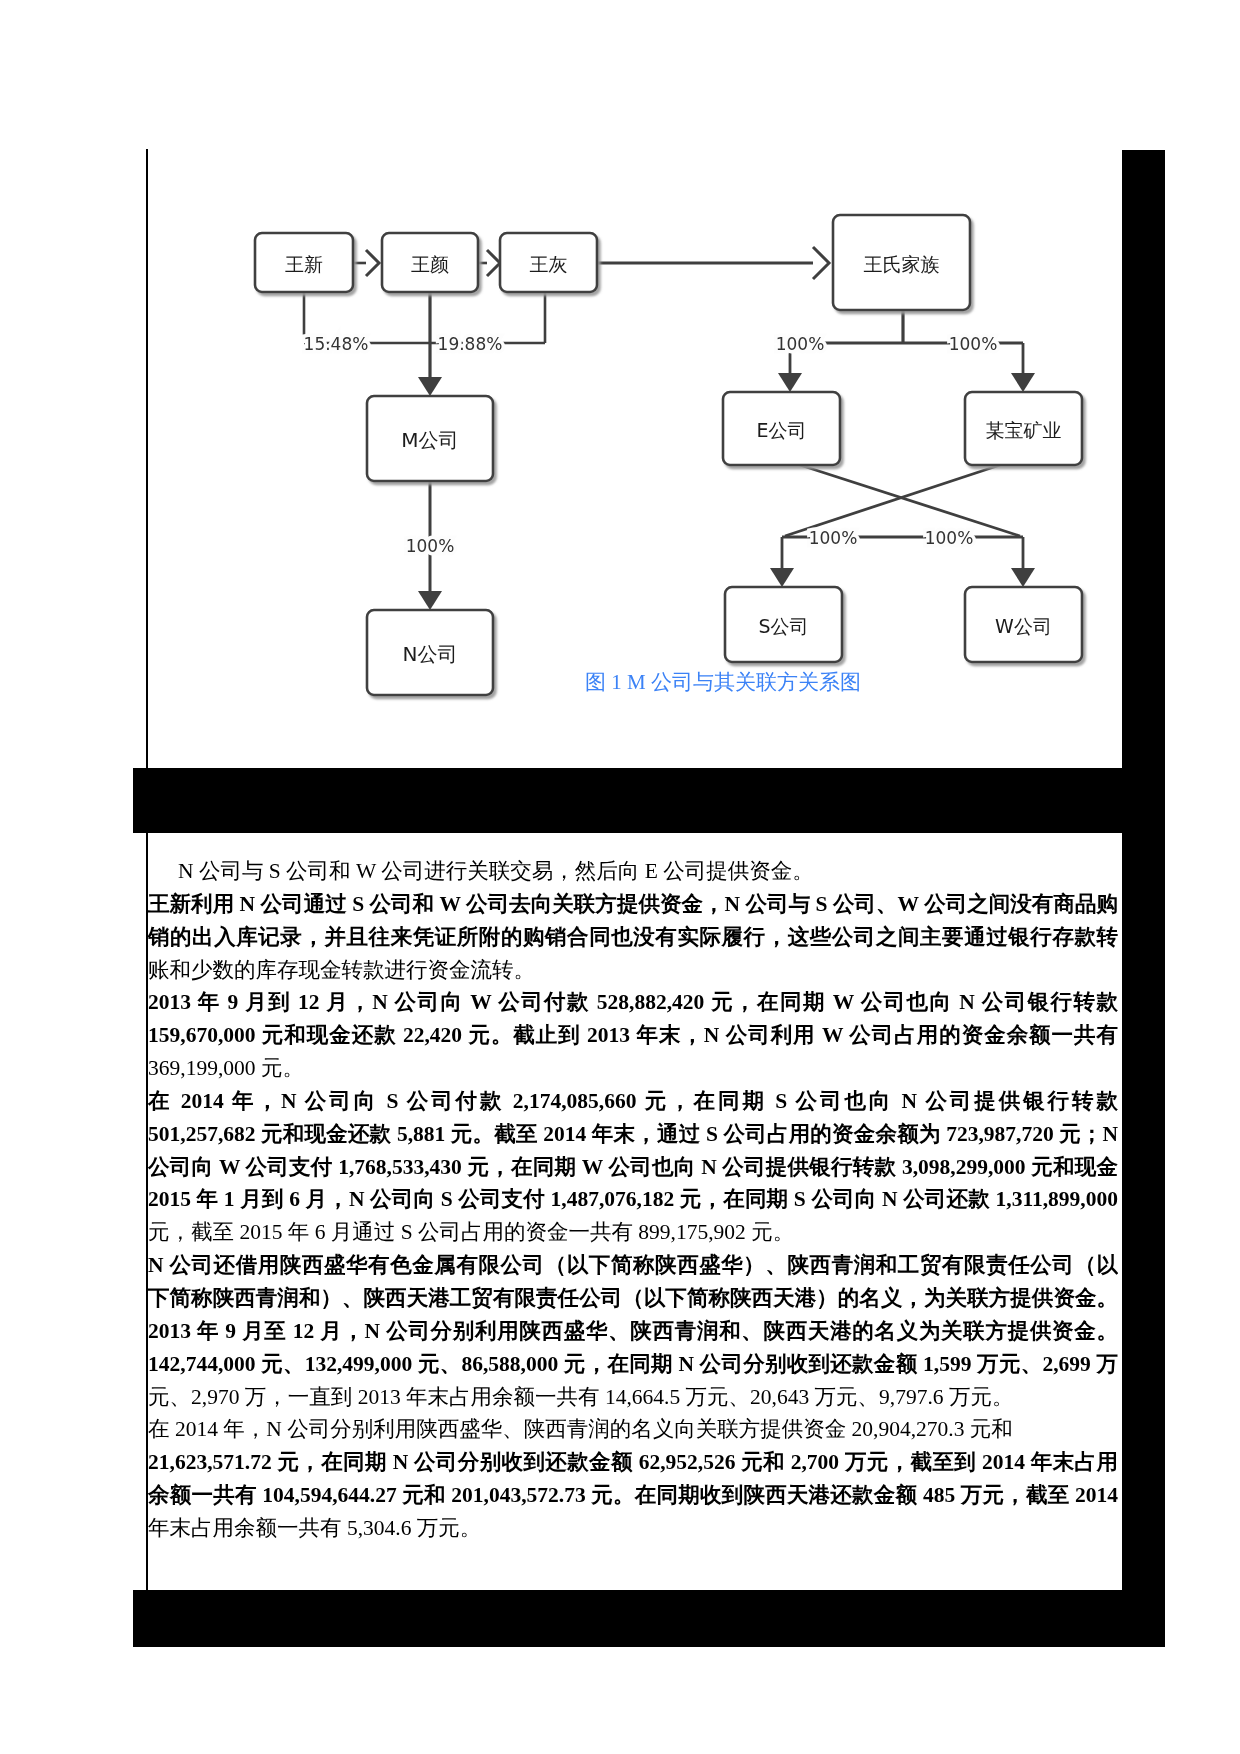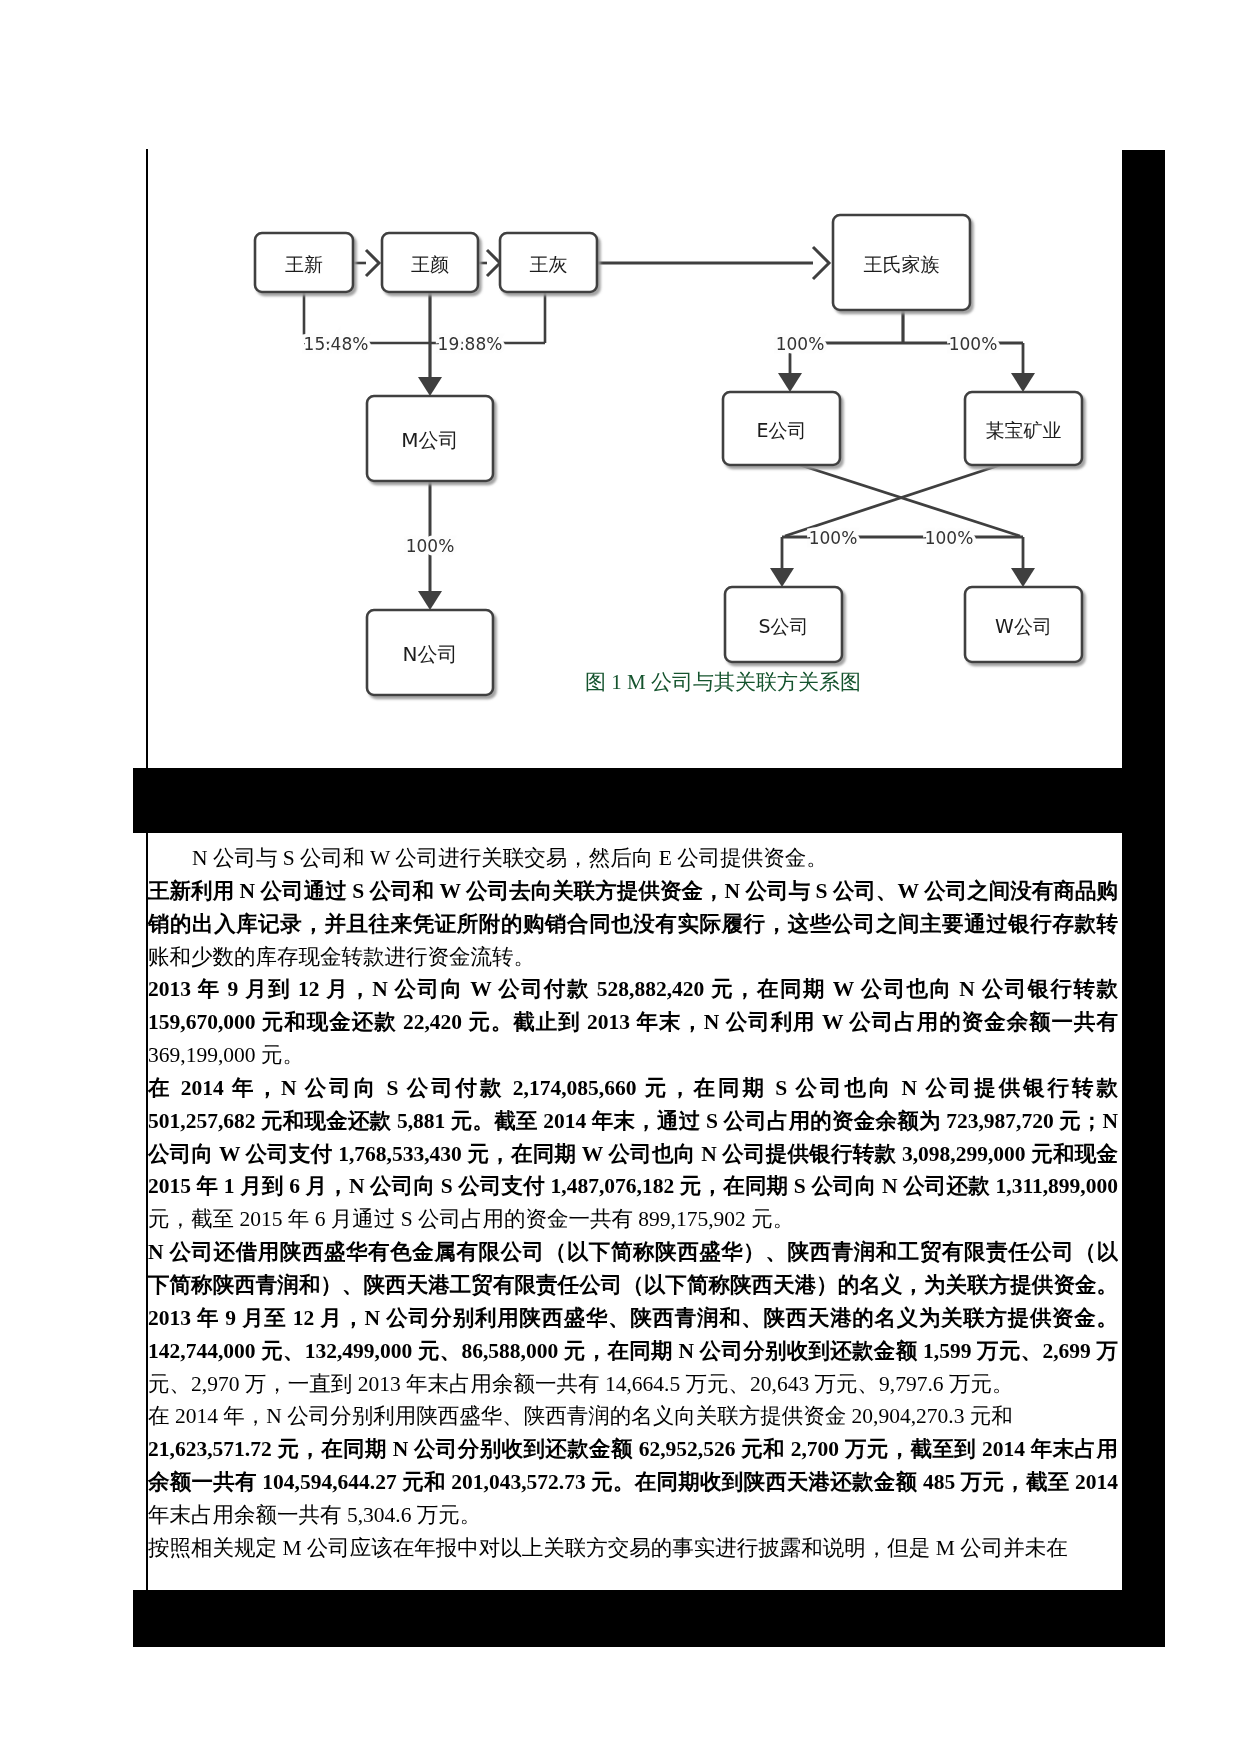--- a/index.html
+++ b/index.html
@@ -5,32 +5,32 @@
   html,body{margin:0;padding:0;}
   body{
     width:1240px;height:1754px;position:relative;background:#ffffff;
     font-family:"Liberation Serif","DejaVu Serif",serif;
   }
   .redaction{position:absolute;background:#000;}
   .table-border-left{position:absolute;background:#000;}
   .diagram-svg{position:absolute;left:0;top:0;}
   .caption{
     position:absolute;left:585px;top:668px;width:320px;
-    font-size:21px;color:#14532d;line-height:28px;white-space:nowrap;
+    font-size:21px;color:#3b82f6;line-height:28px;white-space:nowrap;
   }
   .body-text{
     position:absolute;left:148px;top:842px;width:970px;
     font-size:21.5px;color:#000;
   }
   .body-line{
     height:32.85px;line-height:32.85px;white-space:nowrap;
     text-align:justify;text-align-last:left;
   }
   .body-line.fill{white-space:normal;text-align-last:justify;height:32.85px;overflow:hidden;font-weight:bold;}
-  .body-line.indent{padding-left:44px;}
+  .body-line.indent{padding-left:30px;margin-top:13px;}
   svg text.nodelabel{
     font-family:"DejaVu Sans","Liberation Sans",sans-serif;
     fill:#1c1c1c;
   }
   svg text.pct{
     font-family:"DejaVu Sans","Liberation Sans",sans-serif;
     fill:#333;paint-order:stroke;stroke:#fdfdfd;stroke-width:7px;
     font-size:17px;
   }
 </style>
@@ -141,14 +141,13 @@
     <div class="body-line">元，截至 2015 年 6 月通过 S 公司占用的资金一共有 899,175,902 元。</div>
     <div class="body-line fill">N 公司还借用陕西盛华有色金属有限公司（以下简称陕西盛华）、陕西青润和工贸有限责任公司（以</div>
     <div class="body-line fill">下简称陕西青润和）、陕西天港工贸有限责任公司（以下简称陕西天港）的名义，为关联方提供资金。</div>
     <div class="body-line fill">2013 年 9 月至 12 月，N 公司分别利用陕西盛华、陕西青润和、陕西天港的名义为关联方提供资金。</div>
     <div class="body-line fill">142,744,000 元、132,499,000 元、86,588,000 元，在同期 N 公司分别收到还款金额 1,599 万元、2,699 万</div>
     <div class="body-line">元、2,970 万，一直到 2013 年末占用余额一共有 14,664.5 万元、20,643 万元、9,797.6 万元。</div>
     <div class="body-line">在 2014 年，N 公司分别利用陕西盛华、陕西青润的名义向关联方提供资金 20,904,270.3 元和</div>
     <div class="body-line fill">21,623,571.72 元，在同期 N 公司分别收到还款金额 62,952,526 元和 2,700 万元，截至到 2014 年末占用</div>
     <div class="body-line fill">余额一共有 104,594,644.27 元和 201,043,572.73 元。在同期收到陕西天港还款金额 485 万元，截至 2014</div>
     <div class="body-line">年末占用余额一共有 5,304.6 万元。</div>
-    <div class="body-line">按照相关规定 M 公司应该在年报中对以上关联方交易的事实进行披露和说明，但是 M 公司并未在</div>
   </div>
 
 </body></html>

